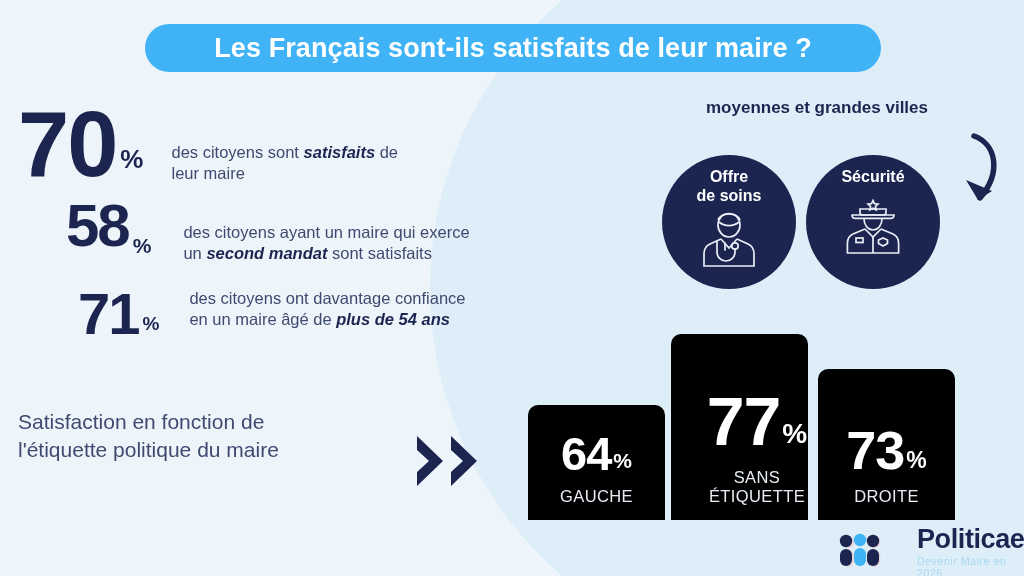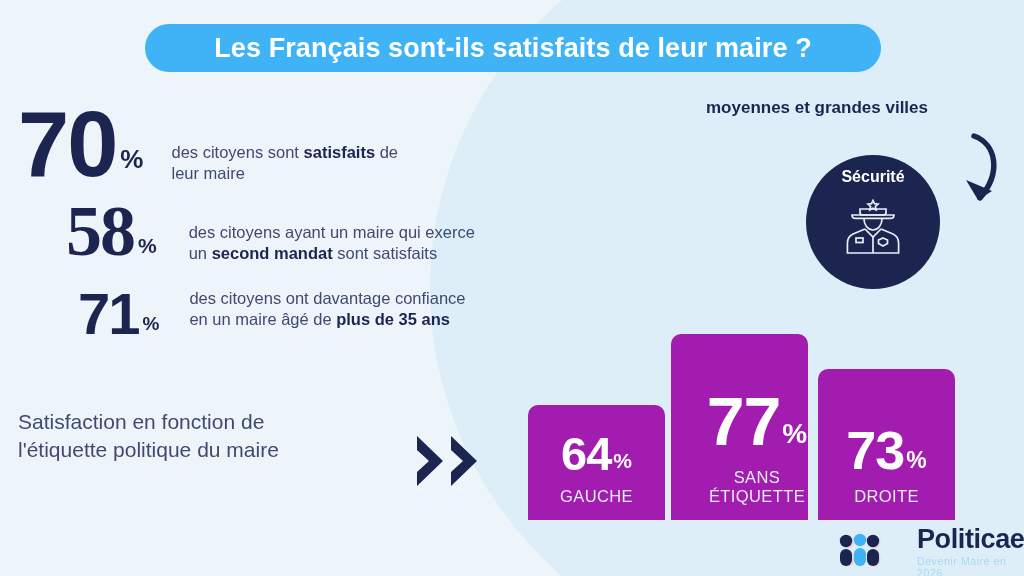--- a/index.html
+++ b/index.html
@@ -40,29 +40,29 @@
     letter-spacing:-2px;
   }
   .stat .pct{
     color:#1b2550;font-weight:bold;
     align-self:flex-end;margin-left:4px;
   }
   .stat .desc{
     color:#3f4a70;font-size:16.5px;line-height:1.28;
     white-space:pre-line;
   }
-  .stat .desc b{color:#1b2550;font-weight:bold;}
+  .stat .desc b{color:#1b2550;font-weight:bold;font-style:italic;}
 
   #stat0{left:18px;top:104px;}
   #stat0 .num{font-size:92px;}
   #stat0 .pct{font-size:26px;margin-bottom:10px;}
   #stat0 .desc{margin-left:28px;margin-top:38px;}
 
   #stat1{left:66px;top:200px;}
-  #stat1 .num{font-size:72px;font-family:Liberation Serif, serif;}
+  #stat1 .num{font-size:60px;}
   #stat1 .pct{font-size:21px;margin-bottom:6px;}
   #stat1 .desc{margin-left:32px;margin-top:22px;}
 
   #stat2{left:78px;top:288px;}
   #stat2 .num{font-size:58px;}
   #stat2 .pct{font-size:19px;margin-bottom:4px;}
   #stat2 .desc{margin-left:30px;margin-top:0;}
 
   
   .caption{
@@ -92,21 +92,21 @@
   }
   .circle-badge .ico{margin-top:2px;}
   #badge1 .ico{margin-top:6px;}
 
   .arrow-curve{position:absolute;left:930px;top:128px;}
 
   
   .bars{position:absolute;left:528px;top:330px;width:440px;height:190px;}
   .bar{
     position:absolute;bottom:0;
-    background:#a21caf;
+    background:#000000;
     border-radius:10px 10px 0 0;
     display:flex;flex-direction:column;align-items:center;
     justify-content:flex-end;padding-bottom:14px;box-sizing:border-box;
   }
   .bar .valrow{
     display:flex;align-items:flex-end;color:#ffffff;
     font-weight:bold;line-height:.9;
   }
   .bar .val{letter-spacing:-1px;}
   .bar .sym{margin-left:2px;}
@@ -152,36 +152,52 @@
     <span class="num">58</span>
     <span class="pct">%</span>
     <div class="desc"><span>des citoyens ayant un maire qui exerce
 un </span><b>second mandat</b><span> sont satisfaits</span></div>
   </div>
 
   <div class="stat" id="stat2">
     <span class="num">71</span>
     <span class="pct">%</span>
     <div class="desc"><span>des citoyens ont davantage confiance
-en un maire âgé de </span><b>plus de 35 ans</b><span></span></div>
+en un maire âgé de </span><b>plus de 54 ans</b><span></span></div>
   </div>
 
   <div class="caption">Satisfaction en fonction de
 l'étiquette politique du maire</div>
   <div class="chevrons">
     <svg width="72" height="54" viewBox="0 0 72 54">
       <path d="M2 2 L28 27 L2 52 L2 38 L14 27 L2 16 Z" fill="#1b2550"></path>
       <path d="M36 2 L62 27 L36 52 L36 38 L48 27 L36 16 Z" fill="#1b2550"></path>
     </svg>
   </div>
 
   <div class="preoc-head">
     <span class="l2">moyennes et grandes villes</span>
   </div>
 
+  <div class="circle-badge" id="badge0">
+    <div class="lbl">Offre
+de soins</div>
+    <div class="ico">
+      <svg width="68" height="62" viewBox="0 0 68 62" fill="none" stroke="#e9eef7" stroke-width="1.7">
+        <path d="M34 6c-7 0-11 4.6-11 11 0 6.5 4.8 12 11 12s11-5.5 11-12c0-6.4-4-11-11-11z"></path>
+        <path d="M24 14c3 2.5 6.5 3.6 10 3.6 3.6 0 7-1.1 10-3.6"></path>
+        <path d="M23 12c2-4 6-6.4 11-6.4S43 8 45 12"></path>
+        <path d="M26 31l-11 5c-4 1.8-6 5.5-6 9.8V58h50V45.8c0-4.3-2-8-6-9.8l-11-5"></path>
+        <path d="M26 31l8 9 8-9"></path>
+        <path d="M30 35v7" stroke-linecap="round"></path>
+        <path d="M22 33v11c0 5 4 9 9 9s9-4 9-9v-4"></path>
+        <circle cx="40" cy="38" r="3.2"></circle>
+      </svg>
+    </div>
+  </div>
 
   <div class="circle-badge" id="badge1">
     <div class="lbl">Sécurité</div>
     <div class="ico">
       <svg width="70" height="64" viewBox="0 0 70 64" fill="none" stroke="#e9eef7" stroke-width="1.7">
         <path d="M22 16h26v3.5c0 1.4-1.2 2.5-2.6 2.5H24.6c-1.4 0-2.6-1.1-2.6-2.5z"></path>
         <path d="M14 22h42c0 2-1.6 3.4-3.6 3.4H17.6C15.6 25.4 14 24 14 22z"></path>
         <path d="M35 7.5l1.5 3.2 3.5.4-2.6 2.4.7 3.4-3.1-1.7-3.1 1.7.7-3.4-2.6-2.4 3.5-.4z"></path>
         <path d="M26 26c0 6 4 11 9 11s9-5 9-11"></path>
         <path d="M27 36l-12 5c-3.8 1.7-5.6 5.2-5.6 9.3V60h51.2V50.3c0-4.1-1.8-7.6-5.6-9.3l-12-5"></path>

